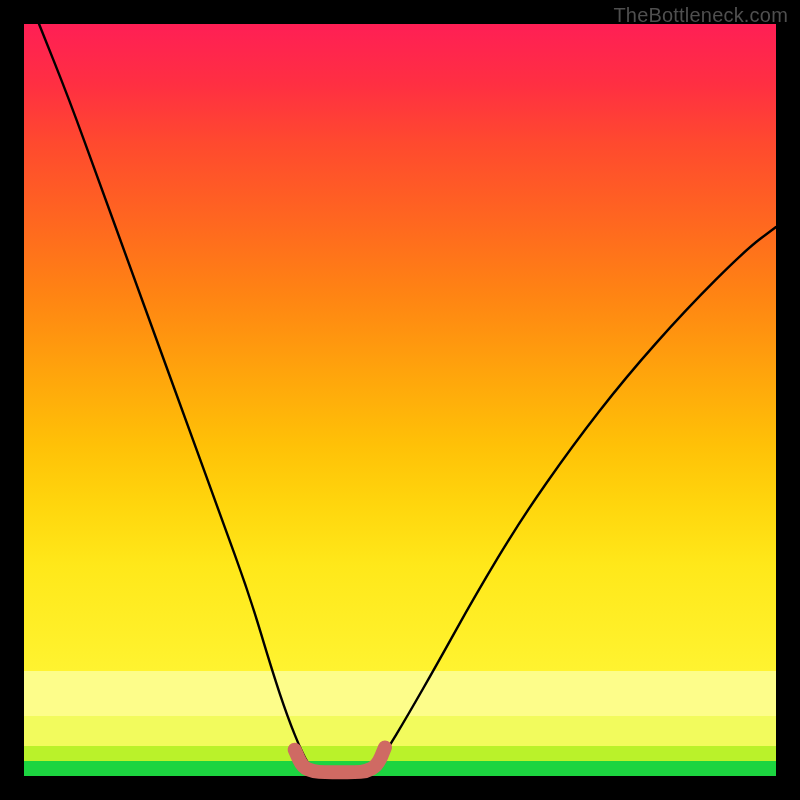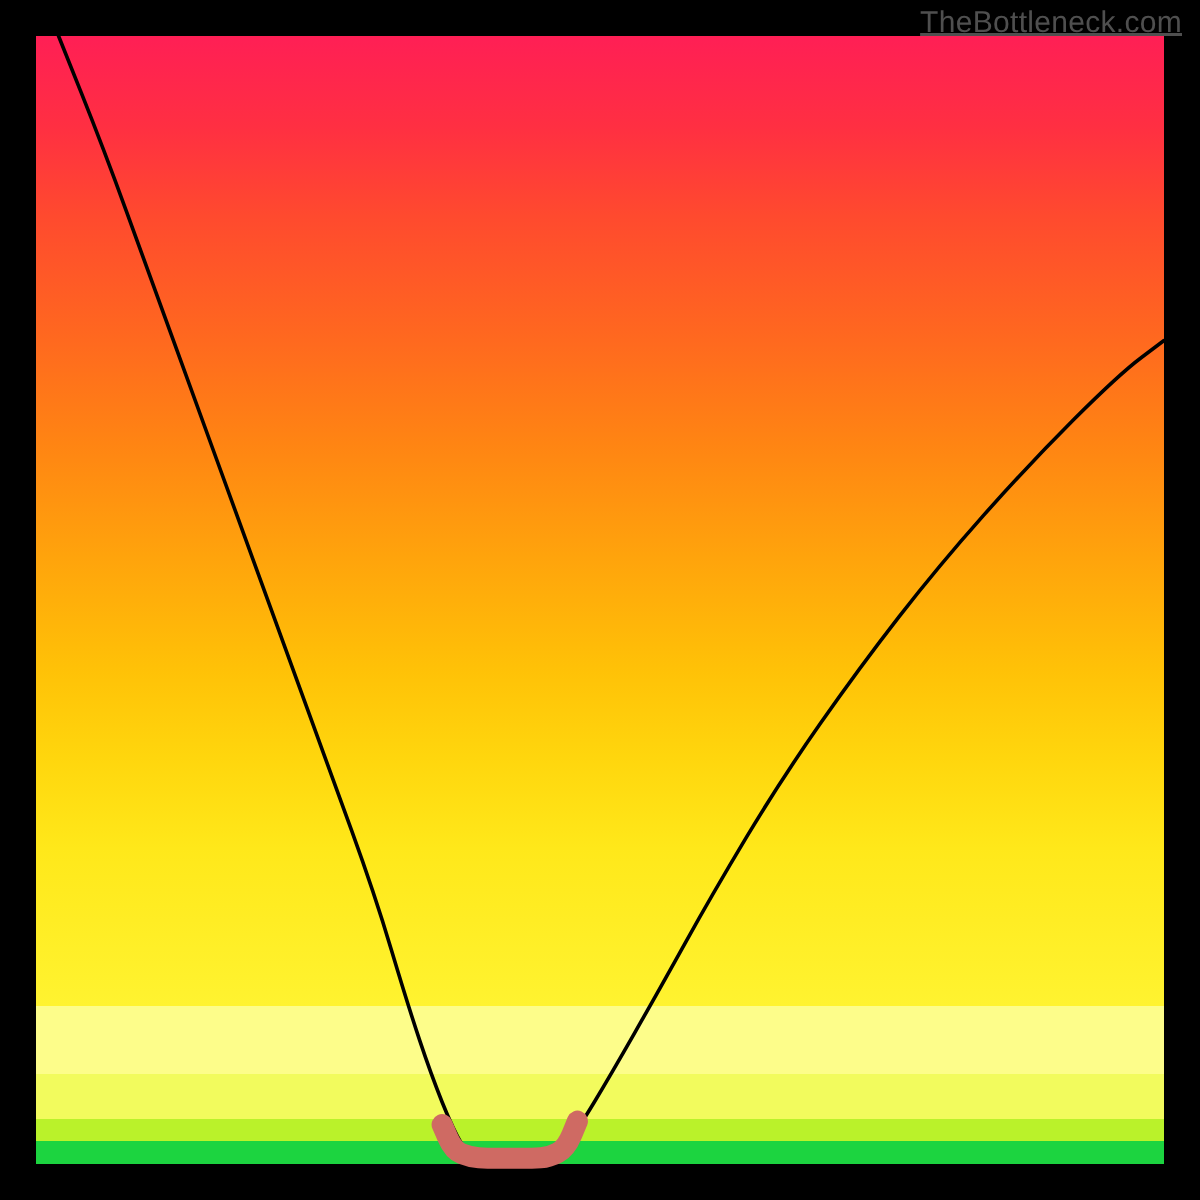--- a/index.html
+++ b/index.html
@@ -49,21 +49,20 @@
   }
   .watermark {
     position: absolute;
     top: 4px;
     right: 12px;
     color: #4f4f4f;
     font-size: 20px;
     font-weight: 500;
     letter-spacing: 0.2px;
     user-select: none;
-    text-decoration: underline;
   }
   svg.curves {
     position: absolute;
     left: 0;
     top: 0;
     width: 752px;
     height: 752px;
     overflow: visible;
   }
 </style>

